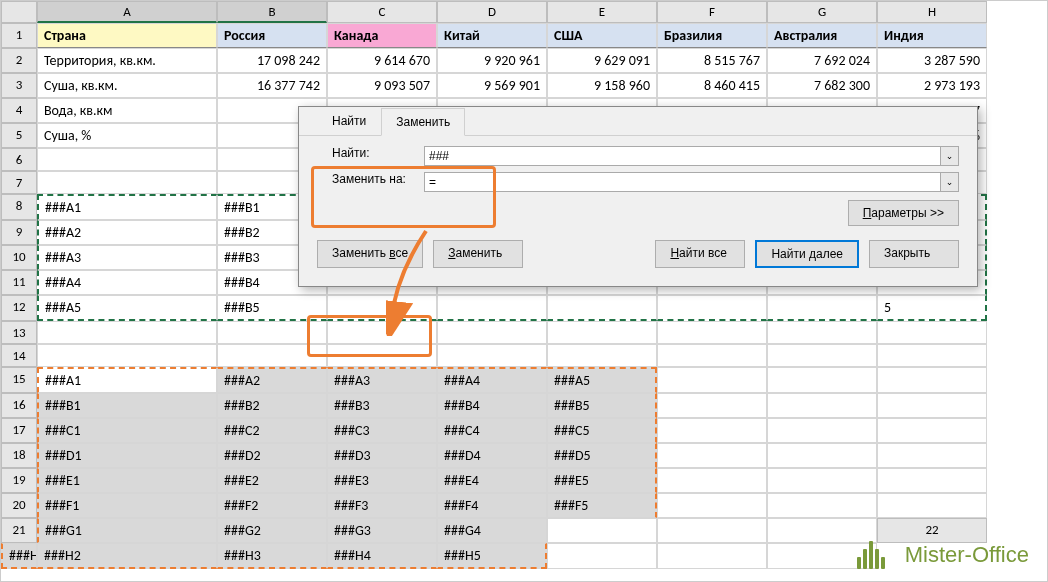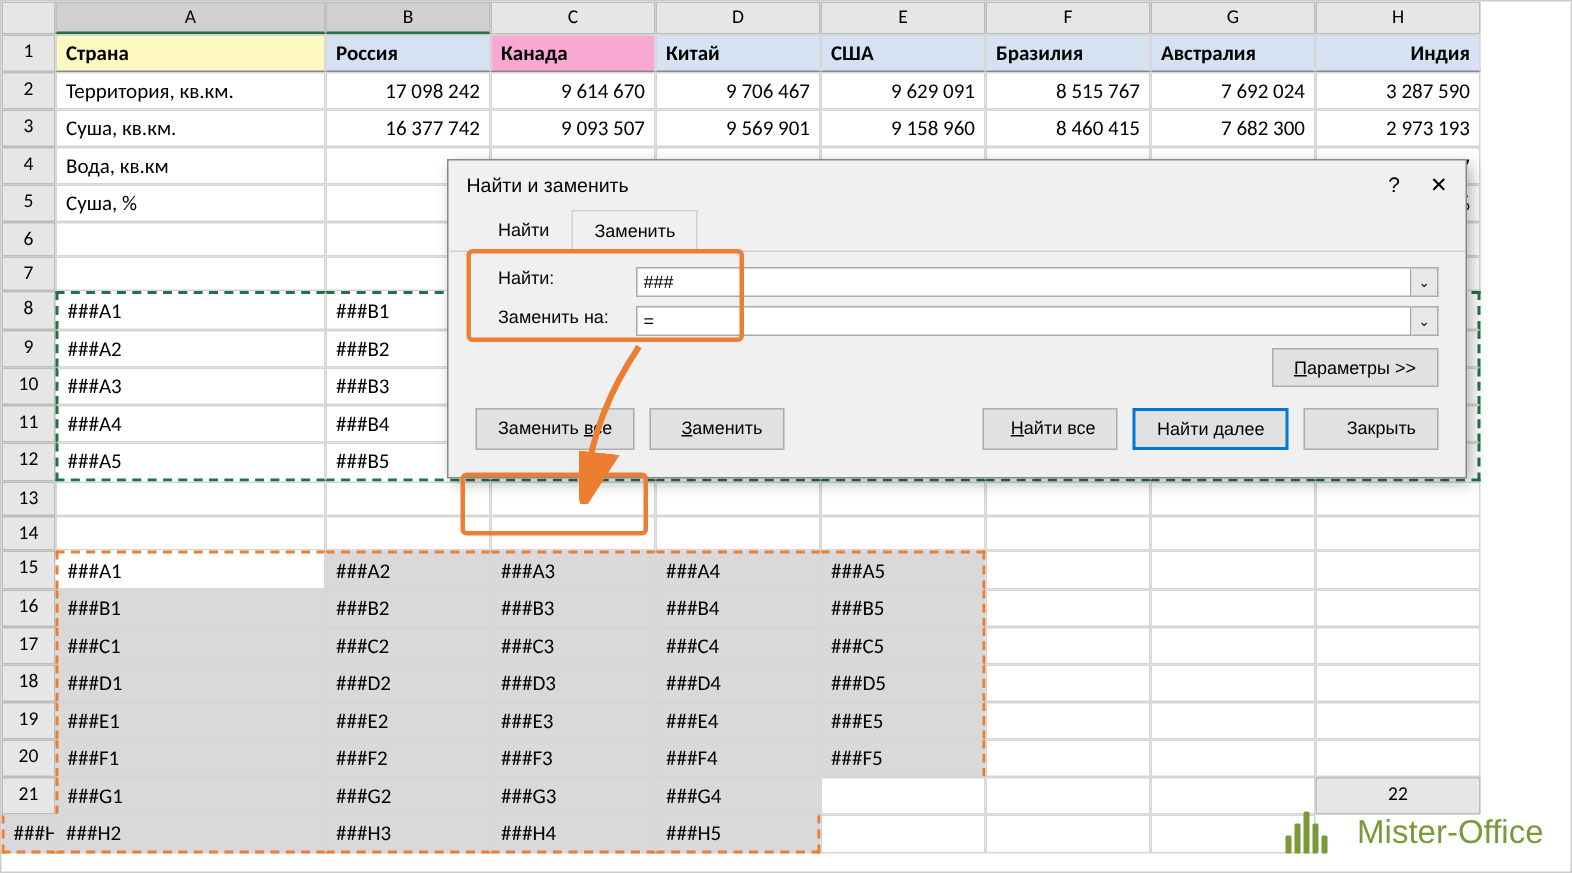--- a/index.html
+++ b/index.html
@@ -30,21 +30,21 @@
 .tab { padding: 6px 14px; border: 1px solid transparent; cursor: pointer; font-size: 12px; }
 .tab.active { background: #f0f0f0; border: 1px solid #d0d0d0; border-bottom: 1px solid #f0f0f0; position: relative; top: 1px; }
 .dlg-body { padding: 10px 18px 18px 18px; }
 .field-row { display: flex; align-items: flex-start; margin-bottom: 6px; margin-left: 15px; }
 .field-label { width: 92px; font-size: 12px; }
 .field-input { flex: 1; display: flex; }
 .field-input input { flex: 1; border: 1px solid #aaa; padding: 2px 4px; font-size: 12px; height: 20px; }
 .dropdown-btn { width: 18px; height: 20px; border: 1px solid #aaa; border-left: none; background: #e8e8e8; display: flex; align-items: center; justify-content: center; font-size: 9px; }
 .params-row { display: flex; justify-content: flex-end; margin: 8px 0 14px 0; }
 .btn-row { display: flex; gap: 10px; justify-content: flex-start; }
-.btn { background: #e1e1e1; border: 1px solid #adadad; padding: 5px 14px; font-size: 12px; cursor: pointer; min-width: 90px; text-align: right; }
+.btn { background: #e1e1e1; border: 1px solid #adadad; padding: 5px 14px; font-size: 12px; cursor: pointer; min-width: 90px; text-align: left; }
 .btn.primary { border: 2px solid #0078d7; }
 .btn-row .spacer { flex: 1; }
 .hl-fields { position: absolute; border: 3px solid #ed7d31; border-radius: 4px; top: 165px; left: 310px; width: 185px; height: 62px; pointer-events: none; }
 .hl-btn { position: absolute; border: 3px solid #ed7d31; border-radius: 4px; top: 314px; left: 306px; width: 125px; height: 42px; pointer-events: none; }
 .arrow { position: absolute; top: 225px; left: 385px; pointer-events: none; }
 .logo { position: absolute; bottom: 12px; right: 18px; display: flex; align-items: center; gap: 20px; color: #7a9a3a; font-size: 22px; font-weight: 500; font-family: Arial, sans-serif; }
 .logo-icon { display: flex; align-items: flex-end; gap: 2px; }
 .logo-icon div { width: 4px; background: #7a9a3a; border-radius: 1px; }
 .underline { text-decoration: underline; }
 </style>
@@ -62,26 +62,26 @@
     <div class="hdr">G</div>
     <div class="hdr">H</div>
     <div class="rowhdr">1</div>
     <div class="cell label header-row-cell" style="background: #fef9c3; font-weight: bold; border-bottom: 1px solid rgb(136, 136, 136);">Страна</div>
     <div class="cell label header-row-cell" style="background: rgb(214, 225, 241); font-weight: bold; border-bottom: 1px solid rgb(136, 136, 136); text-align: left;">Россия</div>
     <div class="cell label header-row-cell" style="background: #f9a8d4; font-weight: bold; border-bottom: 1px solid rgb(136, 136, 136); text-align: left;">Канада</div>
     <div class="cell label header-row-cell" style="background: rgb(214, 225, 241); font-weight: bold; border-bottom: 1px solid rgb(136, 136, 136); text-align: left;">Китай</div>
     <div class="cell label header-row-cell" style="background: rgb(214, 225, 241); font-weight: bold; border-bottom: 1px solid rgb(136, 136, 136); text-align: left;">США</div>
     <div class="cell label header-row-cell" style="background: rgb(214, 225, 241); font-weight: bold; border-bottom: 1px solid rgb(136, 136, 136); text-align: left;">Бразилия</div>
     <div class="cell label header-row-cell" style="background: rgb(214, 225, 241); font-weight: bold; border-bottom: 1px solid rgb(136, 136, 136); text-align: left;">Австралия</div>
-    <div class="cell label header-row-cell" style="background: rgb(214, 225, 241); font-weight: bold; border-bottom: 1px solid rgb(136, 136, 136); text-align: right;">Индия</div>
+    <div class="cell label header-row-cell" style="background: rgb(214, 225, 241); font-weight: bold; border-bottom: 1px solid rgb(136, 136, 136); text-align: left;">Индия</div>
     <div class="rowhdr">2</div>
     <div class="cell label">Территория, кв.км.</div>
     <div class="cell num">17 098 242</div>
     <div class="cell num">9 614 670</div>
-    <div class="cell num">9 706 467</div>
+    <div class="cell num">9 920 961</div>
     <div class="cell num">9 629 091</div>
     <div class="cell num">8 515 767</div>
     <div class="cell num">7 692 024</div>
     <div class="cell num">3 287 590</div>
     <div class="rowhdr">3</div>
     <div class="cell label">Суша, кв.км.</div>
     <div class="cell num">16 377 742</div>
     <div class="cell num">9 093 507</div>
     <div class="cell num">9 569 901</div>
     <div class="cell num">9 158 960</div>
@@ -254,27 +254,20 @@
     <div class="cell label trans-area trans-bot">###H2</div>
     <div class="cell label trans-area trans-bot">###H3</div>
     <div class="cell label trans-area trans-bot">###H4</div>
     <div class="cell label trans-area trans-bot trans-right">###H5</div>
     <div class="cell"></div>
     <div class="cell"></div>
     <div class="cell"></div>
   </div>
 
 <div class="dialog">
-  <div class="dlg-title">
-    <span>Найти и заменить</span>
-    <div class="dlg-close">
-      <div>?</div>
-      <div>✕</div>
-    </div>
-  </div>
   <div class="tabs">
     <div class="tab">Найти</div>
     <div class="tab active">Заменить</div>
   </div>
   <div class="dlg-body">
     <div class="field-row">
       <div class="field-label">Найти:</div>
       <div class="field-input">
         <input type="text" value="###" style="">
         <div class="dropdown-btn">⌄</div>

